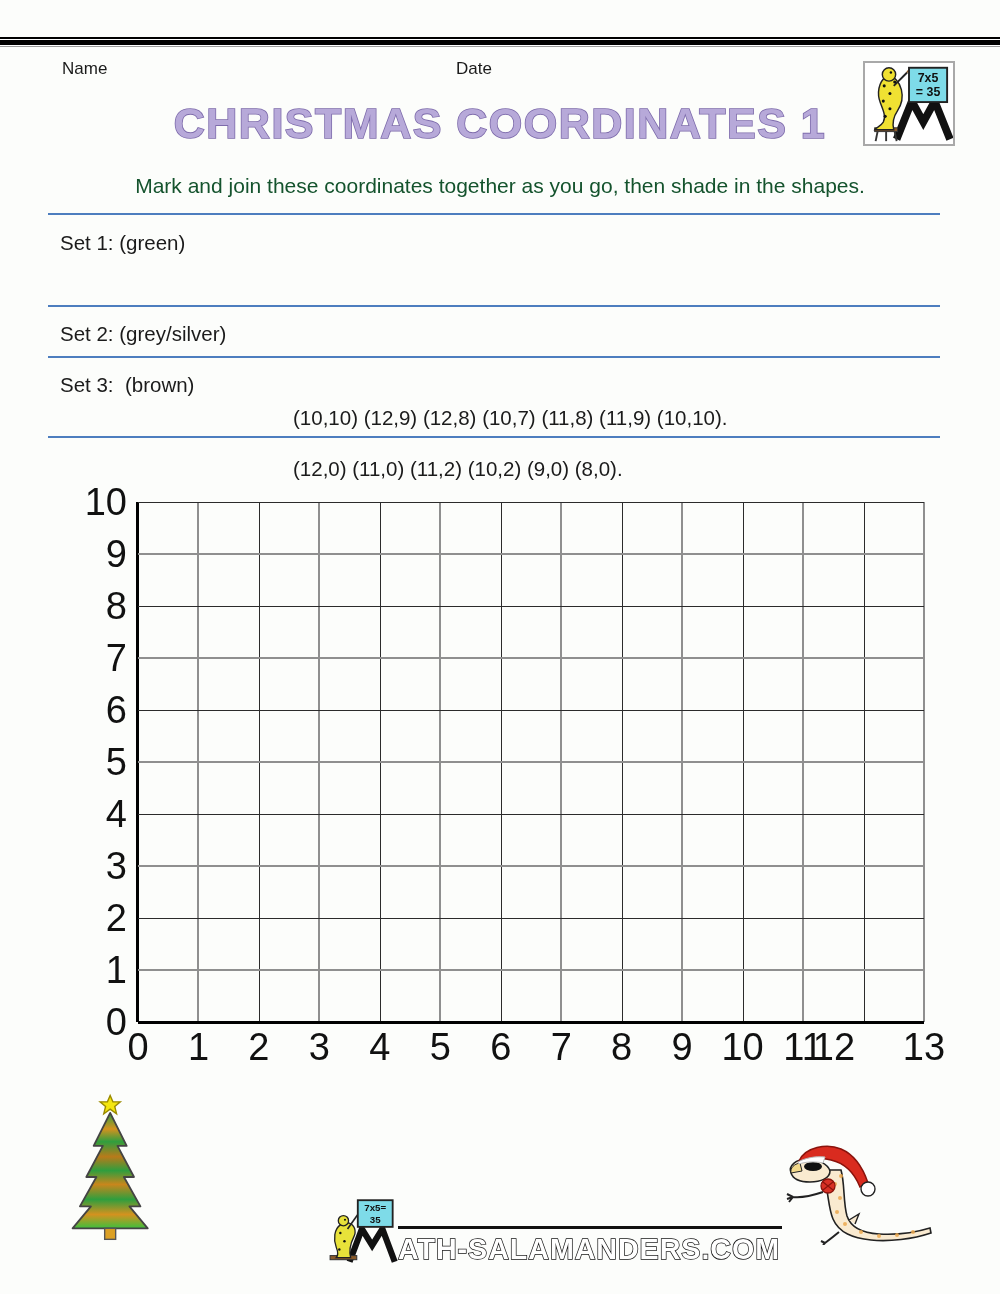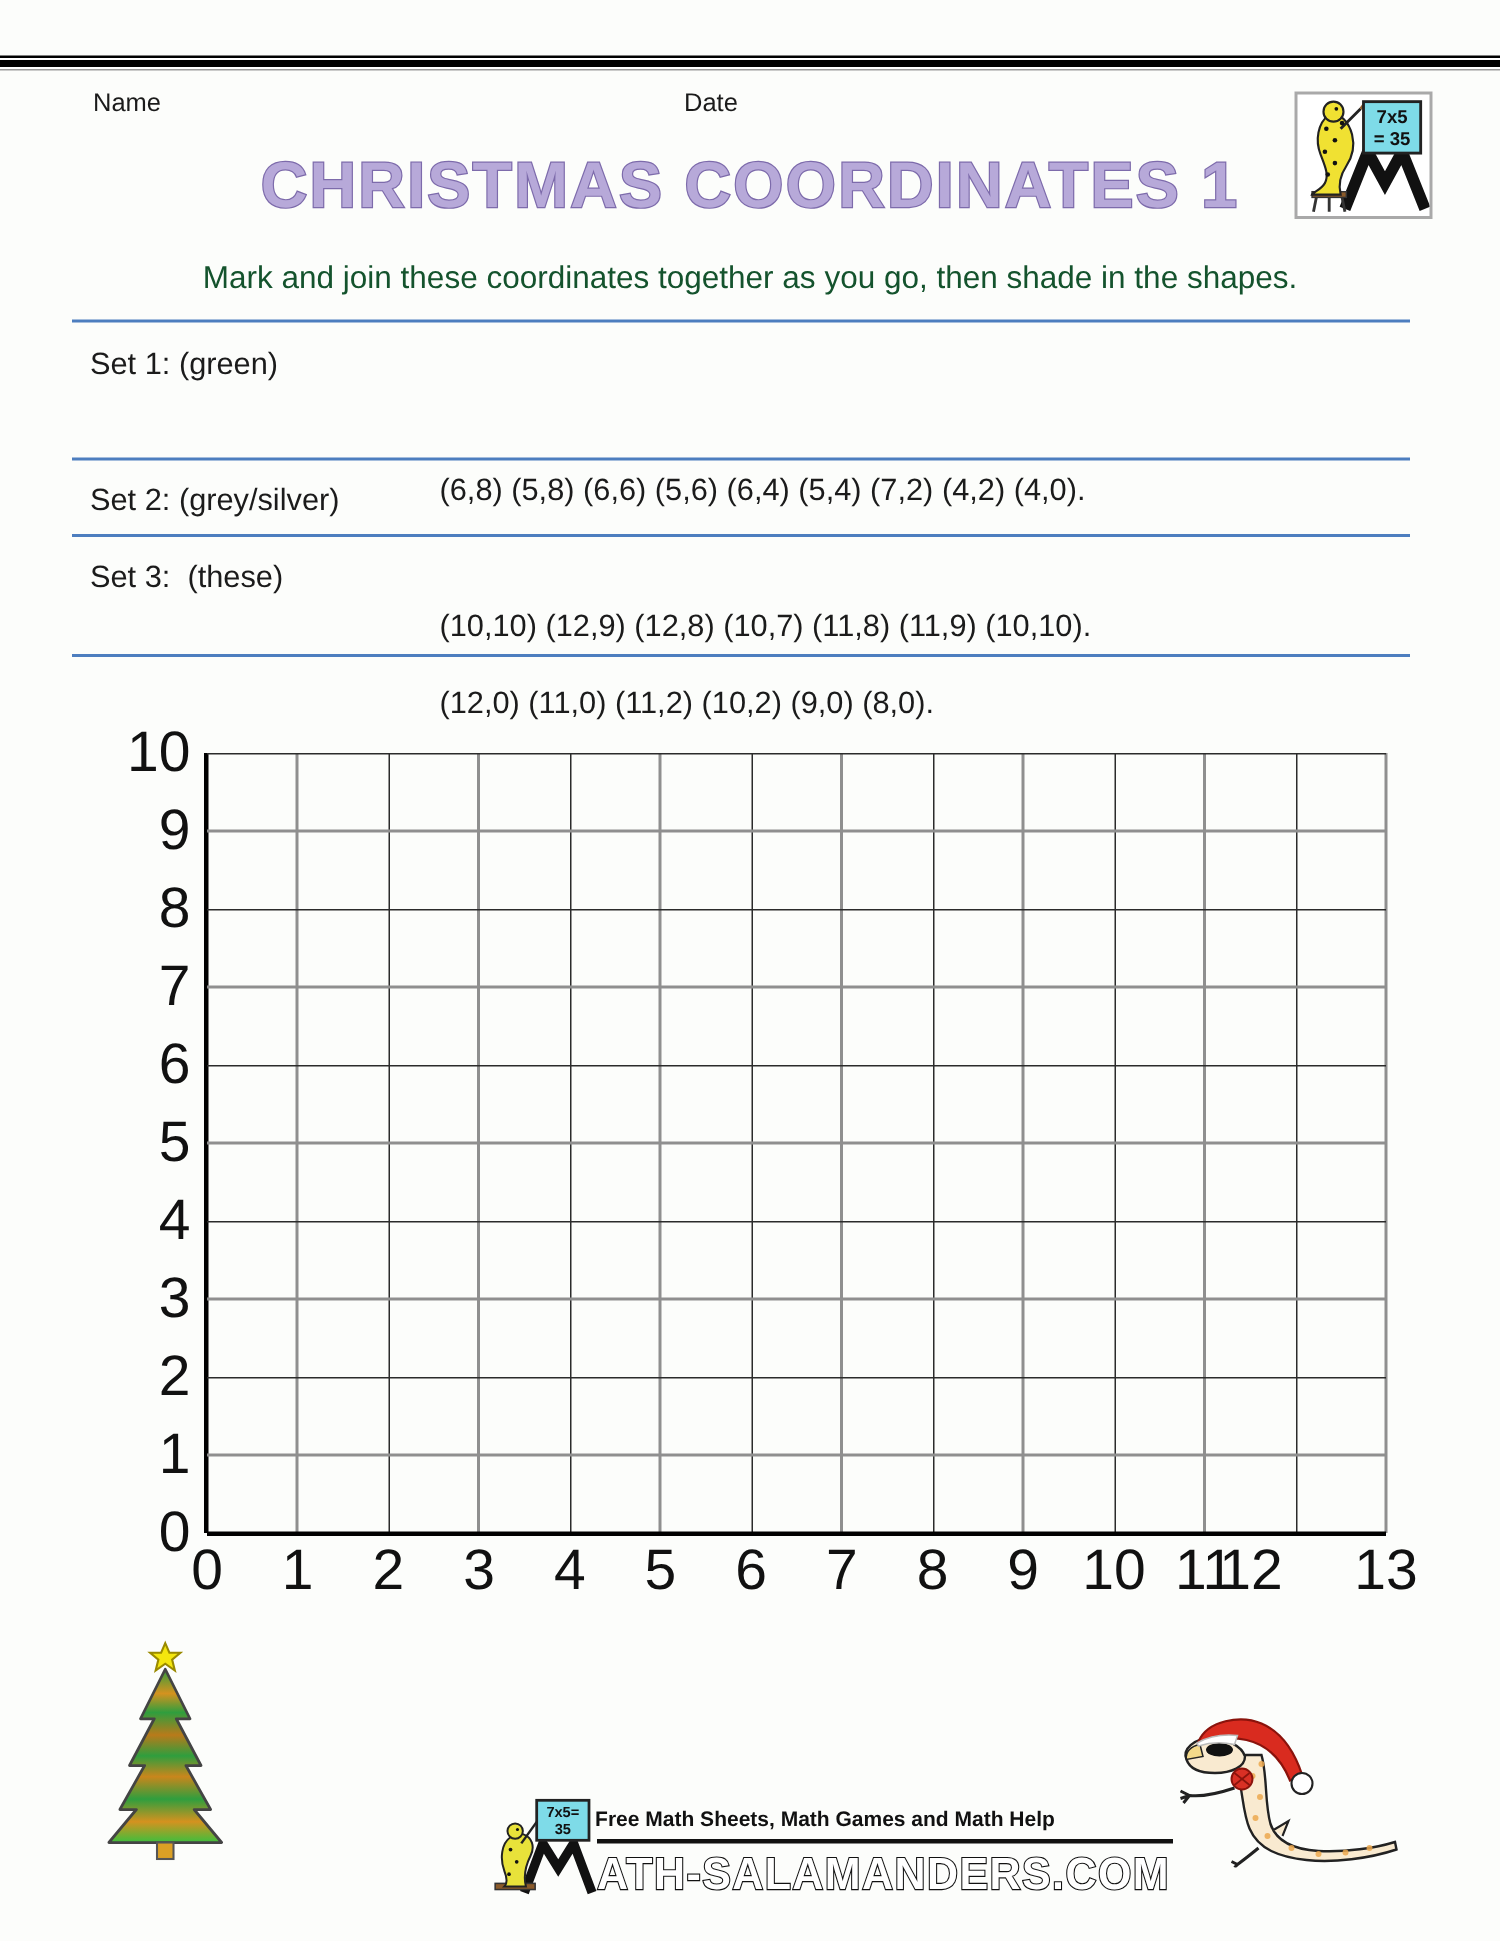--- a/index.html
+++ b/index.html
@@ -107,31 +107,30 @@
   <div class="instruction">Mark and join these coordinates together as you go, then shade in the shapes.</div>
 
   <div class="blue-line bl1"></div>
   <div class="blue-line bl2"></div>
   <div class="blue-line bl3"></div>
   <div class="blue-line bl4"></div>
 
   <div class="set-row sr1">
     <div class="set-label">Set 1: (green)</div>
     <div class="set-coords">
-      <div>(6,8) (5,8) (6,6) (5,6) (6,4) (5,4) (7,2) (4,2) (4,0).</div>
     </div>
   </div>
   <div class="set-row sr2">
     <div class="set-label">Set 2: (grey/silver)</div>
     <div class="set-coords">
       <div>(10,10) (12,9) (12,8) (10,7) (11,8) (11,9) (10,10).</div>
     </div>
   </div>
   <div class="set-row sr3">
-    <div class="set-label">Set 3:  (these)</div>
+    <div class="set-label">Set 3:  (brown)</div>
     <div class="set-coords">
       <div>(12,0) (11,0) (11,2) (10,2) (9,0) (8,0).</div>
     </div>
   </div>
 
   <div class="grid">
       <div class="gl v axis" style="left: 0px;"></div>
       <div class="gl v grey" style="left: 60.4615px;"></div>
       <div class="gl v" style="left: 120.923px;"></div>
       <div class="gl v grey" style="left: 181.385px;"></div>
@@ -214,21 +213,20 @@
     <circle cx="18.5" cy="21" r="1" fill="#111"></circle>
     <path d="M21,30 L31,16" stroke="#222" stroke-width="1.6" fill="none"></path>
     <circle cx="14" cy="34" r="1.2" fill="#111"></circle>
       <circle cx="18" cy="42" r="1.2" fill="#111"></circle>
     <circle cx="13" cy="50" r="1.2" fill="#111"></circle>
     <rect x="31" y="2" width="34" height="26" fill="#7edbe8" stroke="#222" stroke-width="1.8"></rect>
     <text x="48" y="13" text-anchor="middle" class="logo-text" font-size="9.5">7x5=</text>
     <text x="48" y="24" text-anchor="middle" class="logo-text" font-size="9.5">35</text>
   </svg>
 
-  <div class="tagline">Free Math Sheets, Math Games and Math Help</div>
   <div class="footer-rule"></div>
   <svg class="site-svg" width="390" height="40">
     <text x="2" y="29" class="site-text" textLength="382" lengthAdjust="spacingAndGlyphs">ATH-SALAMANDERS.COM</text>
   </svg>
 
   <svg class="mascot-svg" width="155" height="105" viewBox="0 0 155 105">
 
     <path d="M38,30 L58,30 C62,44 60,62 64,76 C68,88 80,93 96,94 C114,95 134,92 147,88 L148,93 C130,99 106,102 88,100 C70,98 56,93 50,79 C44,65 46,44 38,36 Z" fill="#f9ead0" stroke="#222" stroke-width="1.6"></path>
 
     <g fill="#eda94f" opacity="0.85">

